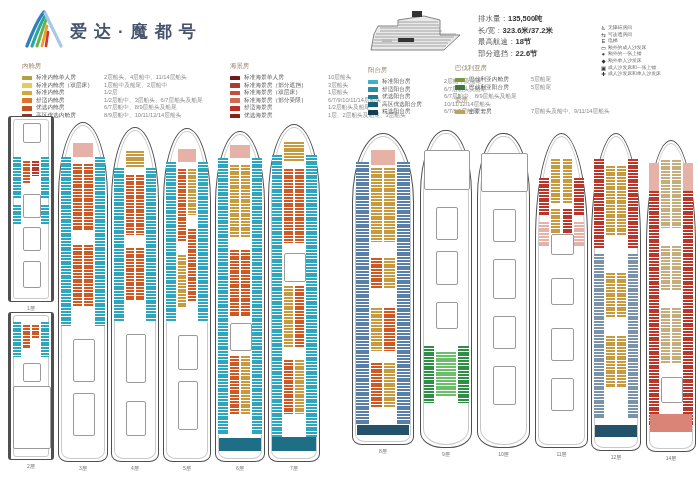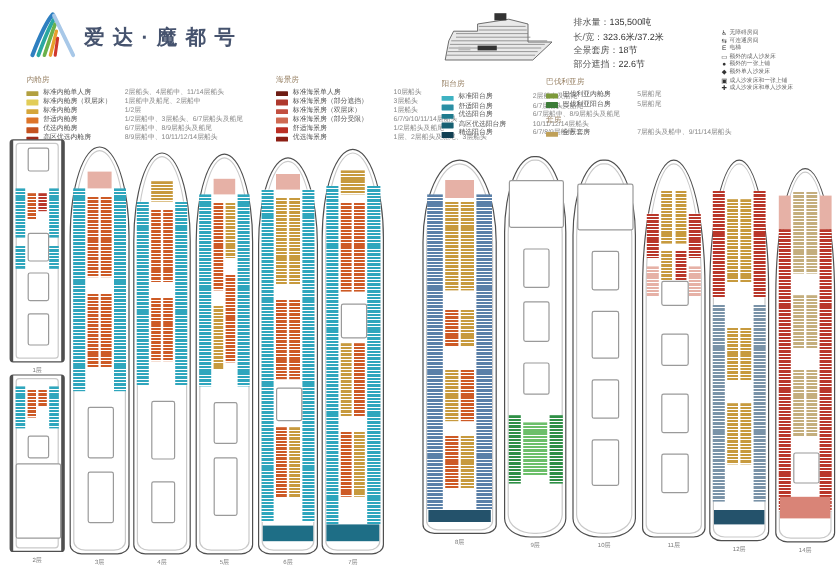--- a/index.html
+++ b/index.html
@@ -6,21 +6,21 @@
   body{
     width:700px;height:479px;position:relative;overflow:hidden;
     background:#ffffff;font-family:"Liberation Sans","DejaVu Sans",sans-serif;
     -webkit-font-smoothing:antialiased;
   }
   .abs{position:absolute;}
   
   .brand-title{left:70px;top:20px;font-size:17px;font-weight:700;color:#46536e;letter-spacing:7px;}
   .specs{left:478px;top:13px;}
   .spec-row{font-size:7.5px;color:#555;line-height:11.5px;white-space:nowrap;}
-  .spec-row b{font-weight:400;color:#333;}
+  .spec-row b{font-weight:700;color:#333;}
   .icon-legend{left:599px;top:25px;}
   .icon-row{display:flex;align-items:center;font-size:4.8px;color:#666;line-height:6.6px;white-space:nowrap;}
   .icon-row .glyph{width:9px;font-size:5.4px;color:#333;text-align:center;flex:0 0 9px;}
   
   .legend-group{position:absolute;}
   .lg-title{font-size:6.4px;color:#9a8468;margin-bottom:3px;}
   .lg-row{display:flex;align-items:flex-start;line-height:7.6px;}
   .lg-swatch{flex:0 0 10px;height:4.6px;margin:1.6px 4px 0 0;border-radius:0.5px;}
   .lg-label{font-size:5.7px;color:#555;white-space:nowrap;}
   .lg-desc{font-size:5.7px;color:#888;white-space:nowrap;margin-left:6px;}
@@ -67,21 +67,21 @@
     </g>
     <rect x="44" y="3" width="10" height="6" fill="#333"></rect>
     <rect x="30" y="30" width="16" height="4" fill="#333"></rect>
     <rect x="14" y="31" width="10" height="3" fill="#bbb"></rect>
   </svg>
 </div>
 
 <div class="abs specs" id="specs">
     <div class="spec-row"><div style="display: inline;">排水量：</div><b>135,500吨</b></div>
     <div class="spec-row"><div style="display: inline;">长/宽：</div><b>323.6米/37.2米</b></div>
-    <div class="spec-row"><div style="display: inline;">全景套房：</div><b>18节</b></div>
+    <div class="spec-row"><div style="display: inline;">最高航速：</div><b>18节</b></div>
     <div class="spec-row"><div style="display: inline;">部分遮挡：</div><b>22.6节</b></div>
   </div>
 <div class="abs icon-legend" id="icon-legend">
     <div class="icon-row">
       <div class="glyph">♿</div>
       <div>无障碍房间</div>
     </div>
     <div class="icon-row">
       <div class="glyph">⇆</div>
       <div>可连通房间</div>

